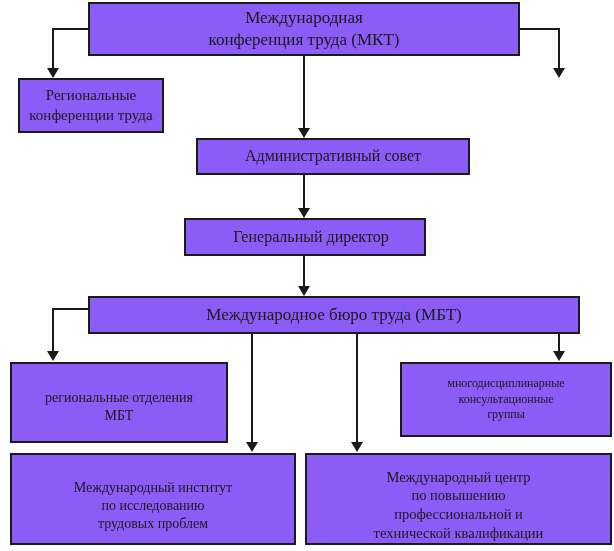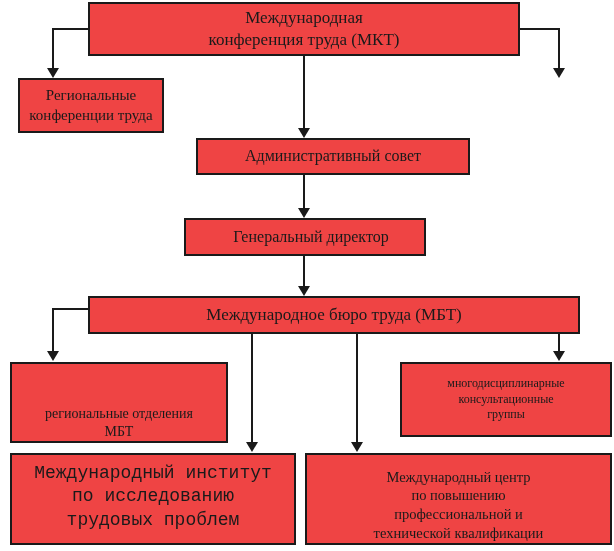--- a/index.html
+++ b/index.html
@@ -12,21 +12,21 @@
     width: 614px;
     height: 551px;
     background: #ffffff;
     overflow: hidden;
     font-family: "Liberation Serif", "DejaVu Serif", serif;
   }
   .node {
     position: absolute;
     box-sizing: border-box;
     border: 2px solid #1a1a1a;
-    background: #ef4444;
+    background: #8b5cf6;
     display: flex;
     align-items: center;
     justify-content: center;
     text-align: center;
     color: #1a1a1a;
     line-height: 1.30;
     z-index: 3;
   }
   .node .txt {
     display: block;
@@ -34,25 +34,25 @@
     padding: 0 4px;
     white-space: pre-line;
   }
   .n-top        { left: 88px;  top: 2px;   width: 432px; height: 54px;  font-size: 17px; }
   .n-regconf    { left: 18px;   top: 78px;  width: 146px; height: 55px;  font-size: 15px; }
   .n-branch     { left: 472px; top: 78px;  width: 140px; height: 55px;  font-size: 15px; }
   .n-admin      { left: 196px; top: 138px; width: 274px; height: 37px;  font-size: 16px; }
   .n-director   { left: 184px; top: 218px; width: 242px; height: 38px;  font-size: 16px; padding-left: 12px; }
   .n-ilo        { left: 88px;  top: 296px; width: 492px; height: 38px;  font-size: 17px; }
   .n-regoff     { left: 10px;  top: 362px; width: 218px; height: 81px;  font-size: 14px;
-                  align-items: flex-end; padding-top: 9px; }
+                  align-items: center; padding-top: 9px; }
   .n-regoff .txt { text-align: center; }
   .n-multi      { left: 400px; top: 362px; width: 212px; height: 75px;  font-size: 12px; }
-  .n-institute  { left: 10px;  top: 453px; width: 286px; height: 92px;  font-size: 18px;
-                  align-items: flex-start; padding-top: 7px; font-family: Liberation Mono, monospace; }
+  .n-institute  { left: 10px;  top: 453px; width: 286px; height: 92px;  font-size: 14px;
+                  align-items: flex-start; padding-top: 24px; }
   .n-center     { left: 305px; top: 453px; width: 307px; height: 92px;  font-size: 14.5px;
                   align-items: flex-end; padding-top: 8px; }
 
   
   .conn {
     position: absolute;
     background: #1a1a1a;
     z-index: 1;
   }
   .v { width: 2px; }

